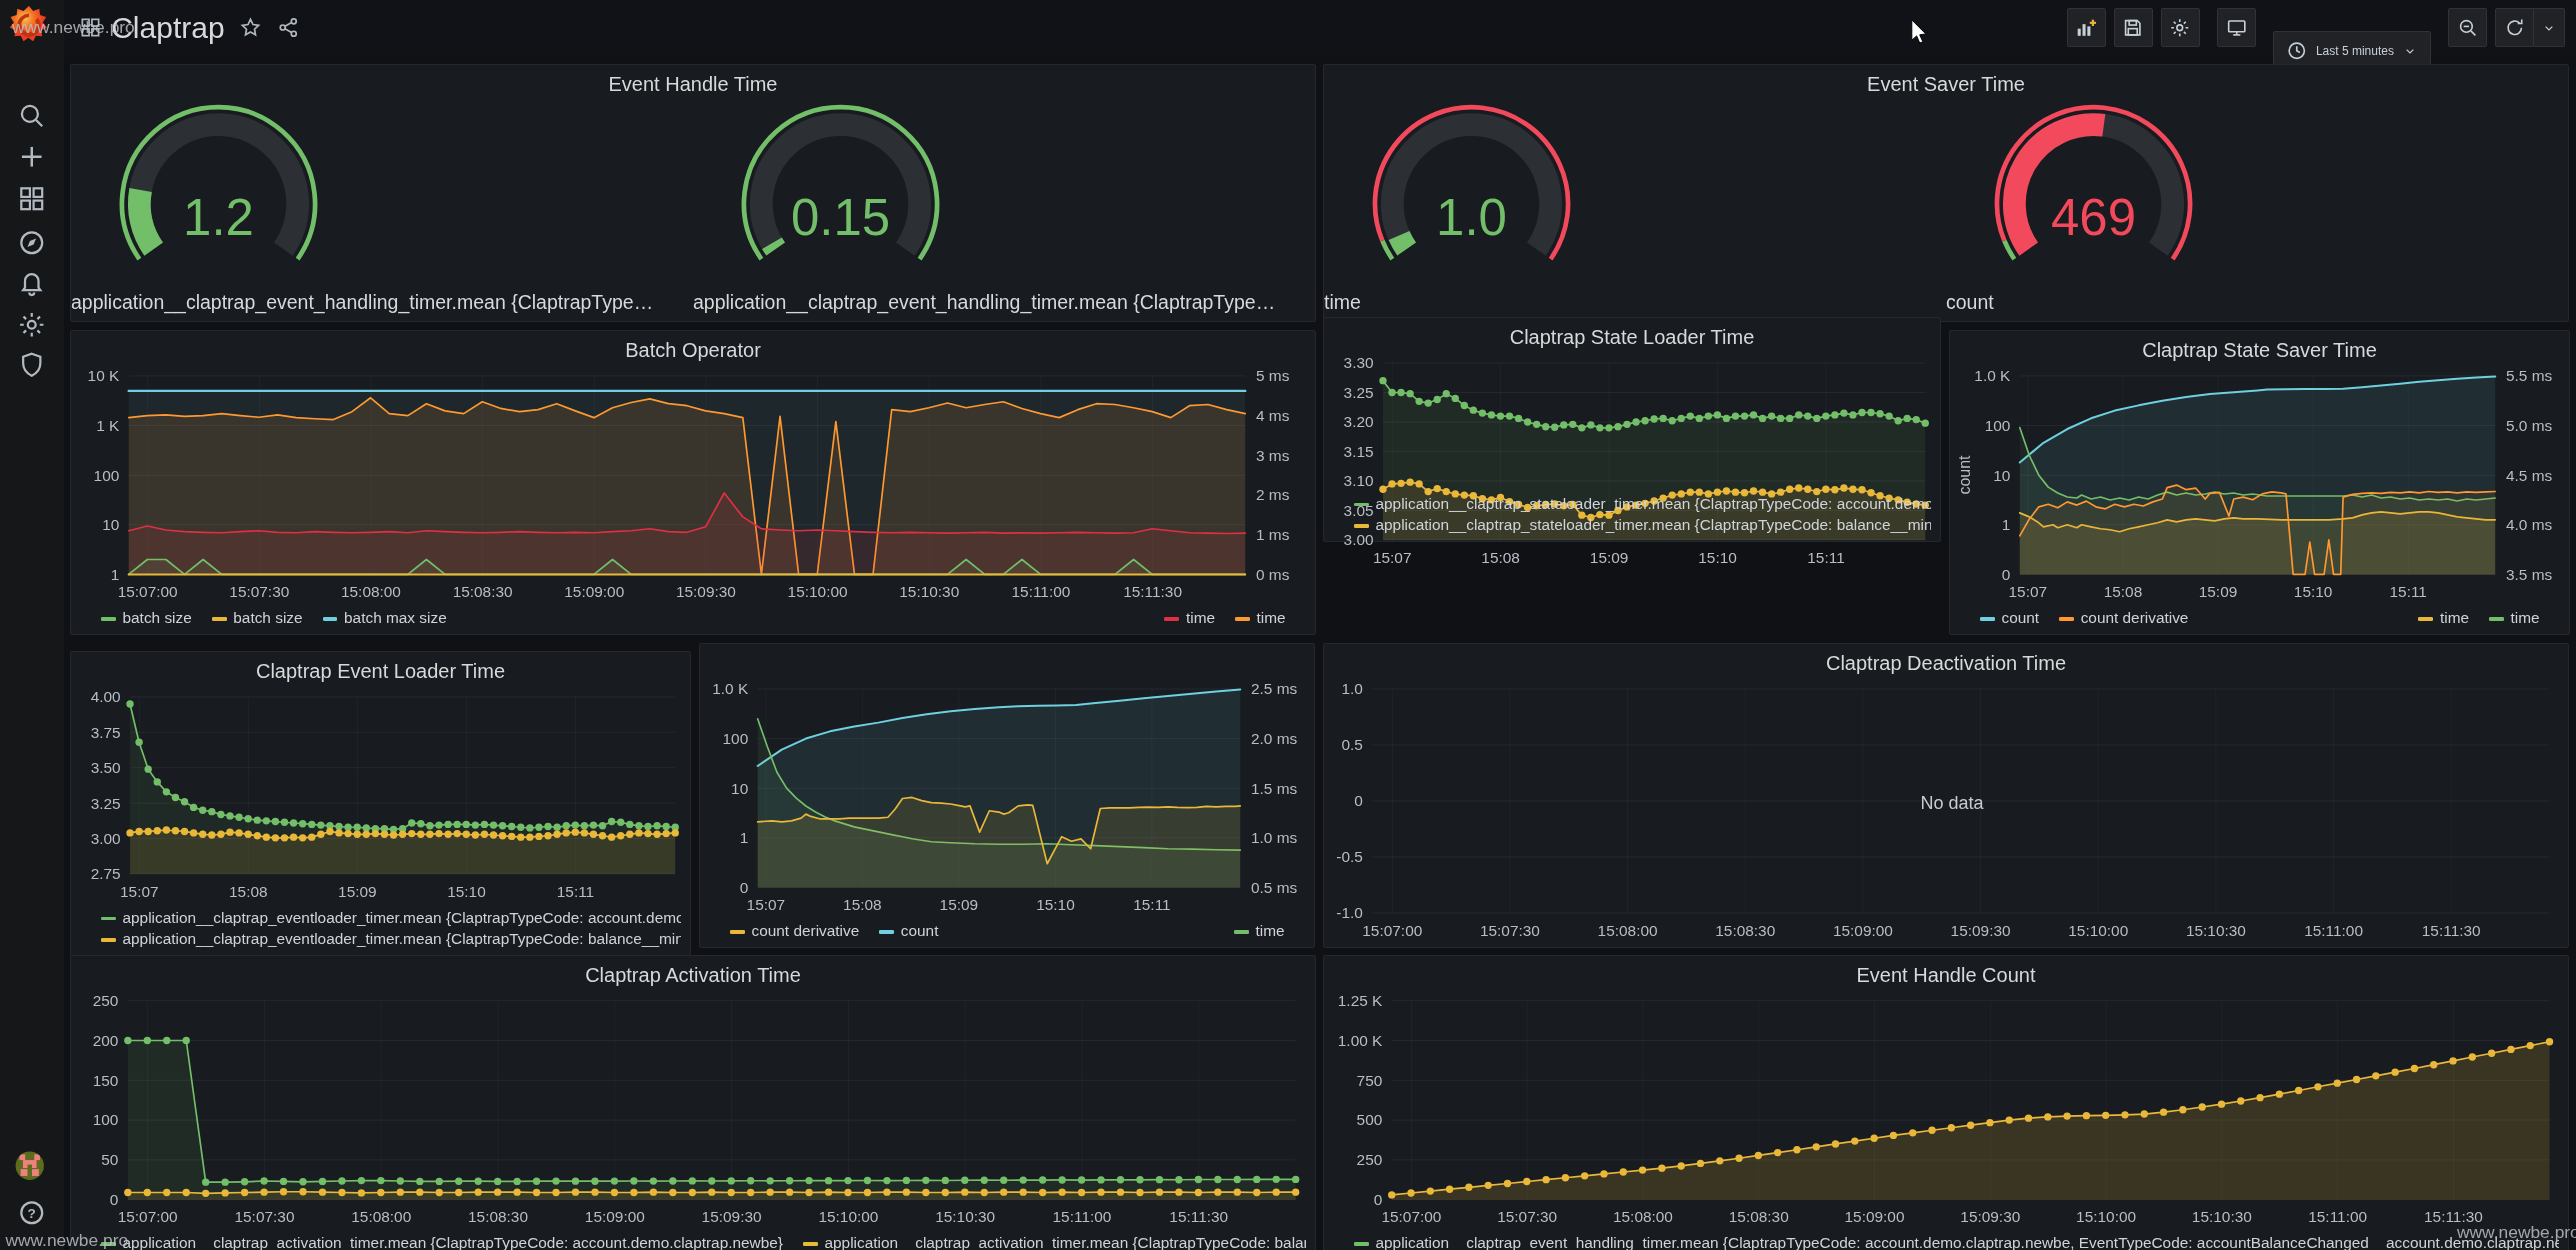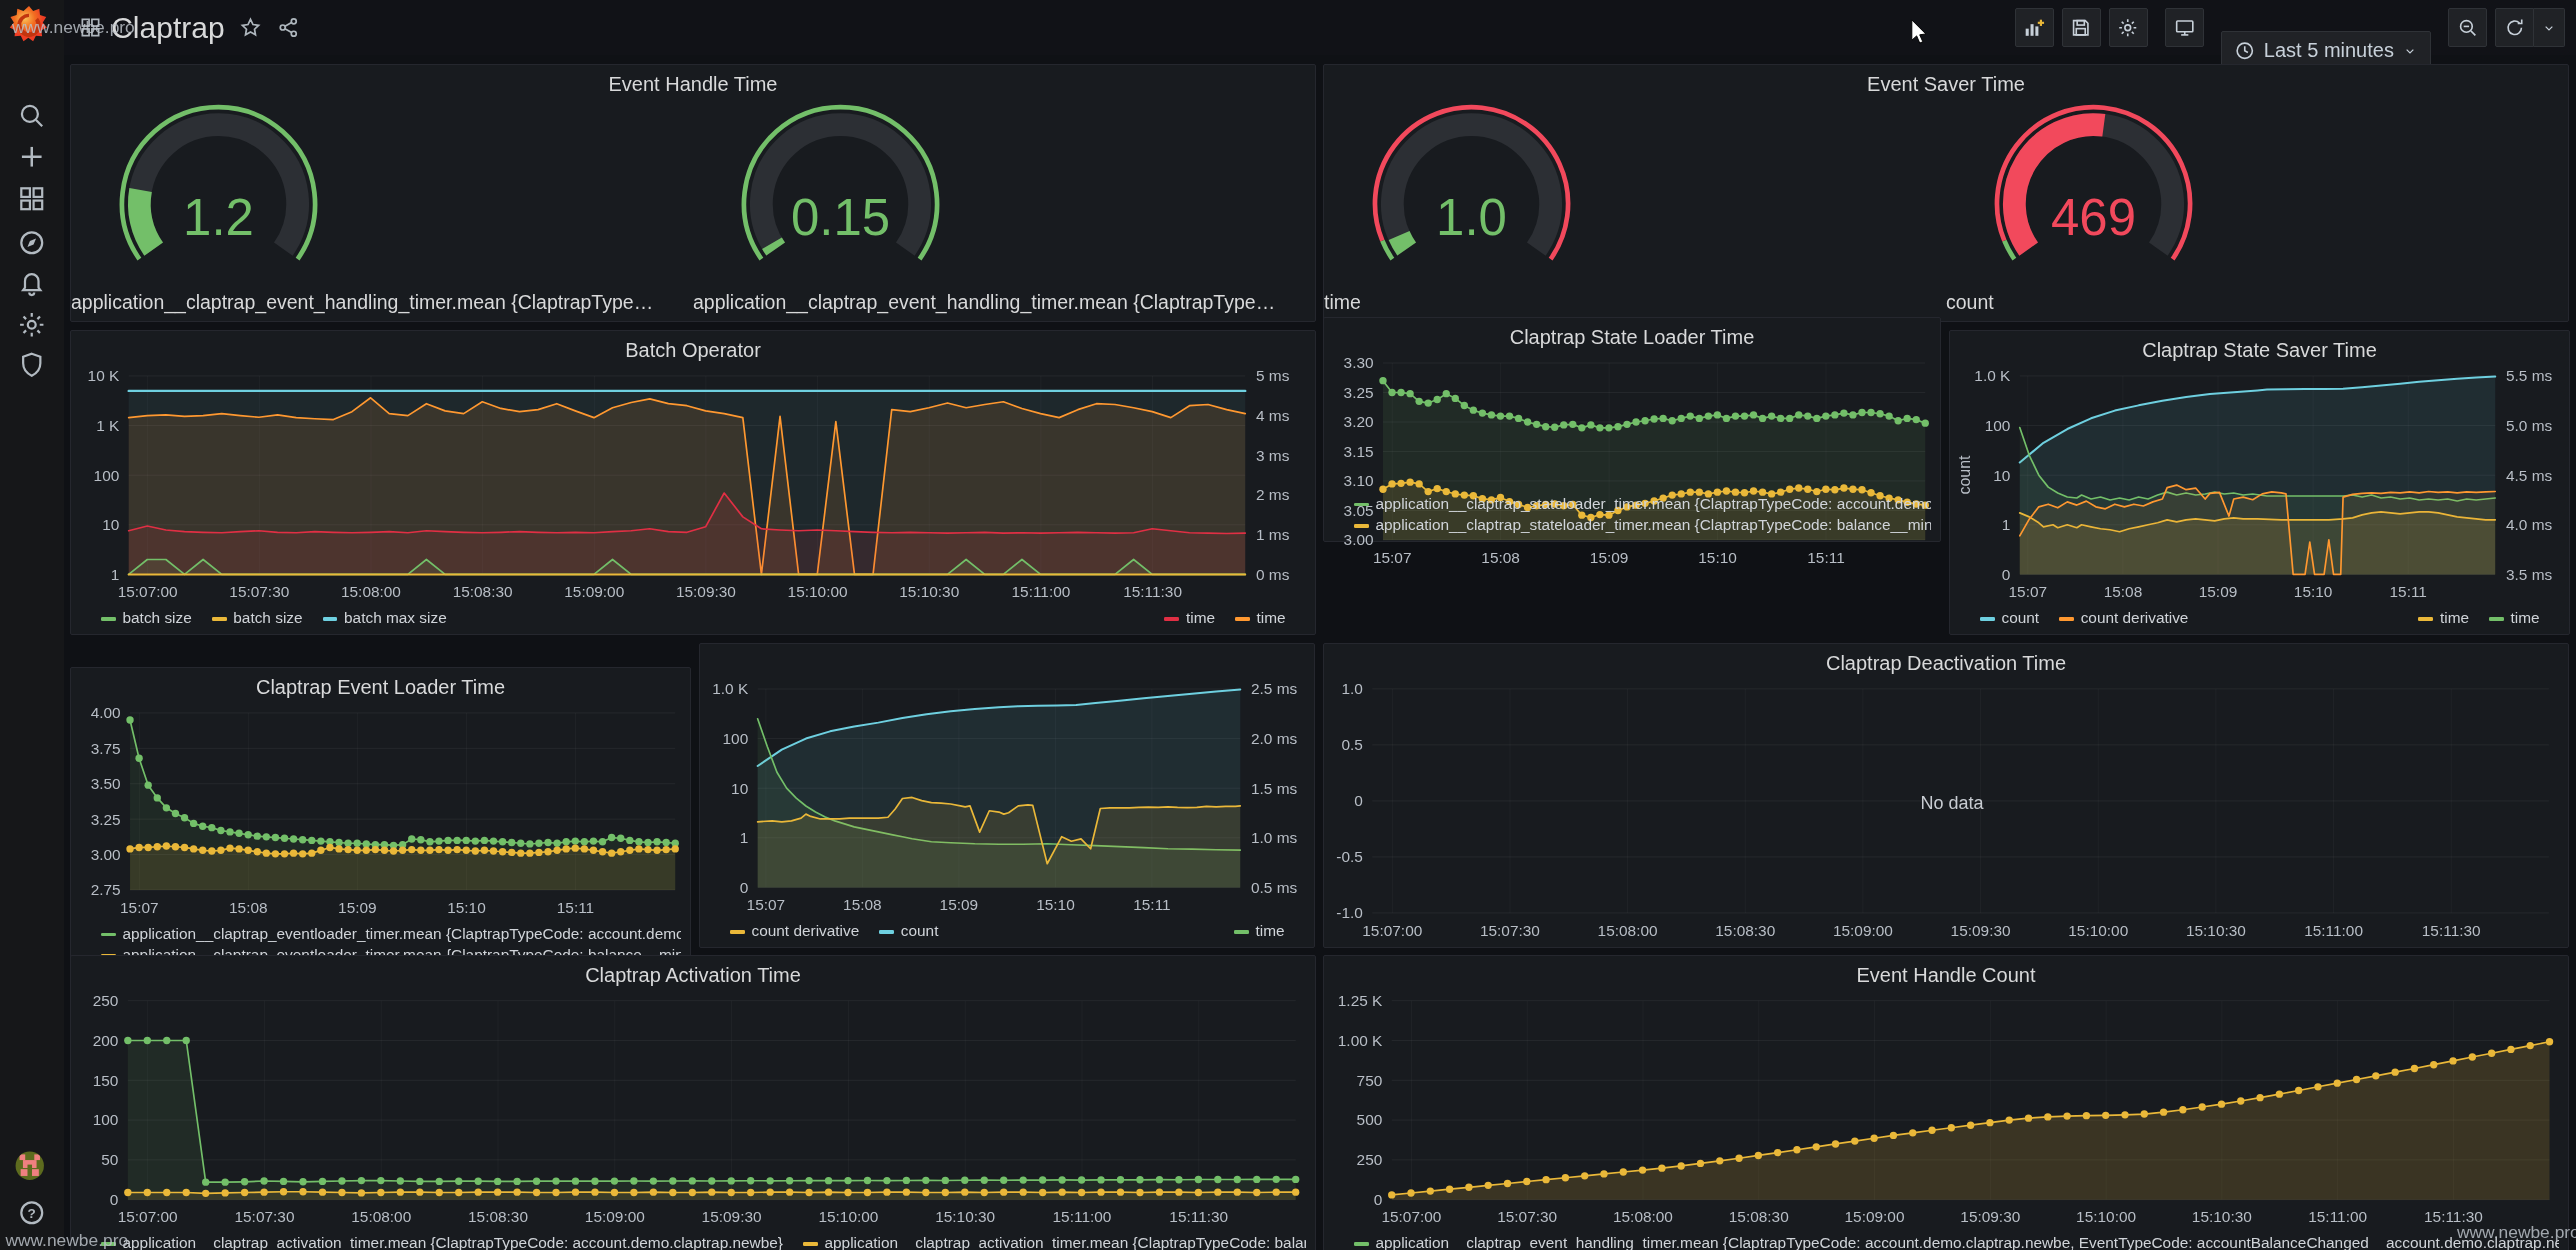--- a/index.html
+++ b/index.html
@@ -10,21 +10,21 @@
   .sicon svg{width:29.5px;height:29.5px;display:block;}
   .logo{position:absolute;left:6.7px;top:4px;width:44px;height:44px;}
   .topnav{position:absolute;left:64px;top:0;width:2512px;height:55px;display:flex;align-items:center;background:#111217;}
   .tn-title{font-size:30px;font-weight:500;color:#d8d9da;margin-left:9.4px;}
   .tn-ic{color:#aeb6bd;margin-left:14.8px;display:flex;align-items:center;}
   .tn-ic svg{width:23px;height:23px;}
   .tn-right{margin-left:auto;display:flex;gap:8px;align-items:center;padding-right:10.7px;}
   .tbtn{height:39px;min-width:39px;background:#202226;border:0.7px solid #2f3237;border-radius:2px;
         display:flex;align-items:center;justify-content:center;color:#c7d0d9;box-sizing:border-box;}
   .tbtn svg{width:21.5px;height:21.5px;}
-  .timepick{padding:0 12px;gap:8px;font-size:20px;color:#c7d0d9;margin-top:46px;}
+  .timepick{padding:0 12px;gap:8px;font-size:12px;color:#c7d0d9;margin-top:46px;}
   .splitbtn{display:flex;}
   .splitbtn .tbtn{border-radius:0;}
   .splitbtn .tbtn:first-child{border-radius:2px 0 0 2px;}
   .splitbtn .tbtn:last-child{border-radius:0 2px 2px 0;border-left:none;min-width:31px;}
   .panel{position:absolute;background:#181b1f;border:0.7px solid #25272e;border-radius:2px;box-sizing:border-box;}
   .ptitle{height:38px;line-height:38px;text-align:center;color:#d8d9da;font-size:20px;font-weight:500;
           white-space:nowrap;overflow:hidden;cursor:pointer;}
   .pbody{position:absolute;left:0;right:0;top:38px;bottom:0;}
   svg.plot{position:absolute;left:0;top:0;}
   .tick{font-size:23px;fill:#b8bec6;}
@@ -525,21 +525,21 @@
         <path d="M104.0 248.4L118.2 223.6L132.4 205.2L146.5 201.3L160.7 206.7L174.9 197.8L189.1 202.6L203.3 196.7L217.4 205.2L231.6 208.2L245.8 201.3L260.0 205.2L274.2 201.3L288.3 203.9L302.5 197.8L316.7 193.6L323.8 176.6L338.0 172.8L352.1 179.6L366.3 177.2L380.5 193.6L387.6 185.1L401.8 183.7L416.0 219.0L423.1 193.6L437.2 190.8L451.4 194.6L465.6 185.9L479.8 183.0L494.0 184.4L501.0 185.9L511.7 306.0L529.4 306.0L536.5 257.7L543.6 306.0L557.8 306.0L564.9 254.3L571.9 306.0L582.6 306.0L586.1 190.8L600.3 186.7L614.5 185.1L628.7 184.4L642.8 185.1L657.0 183.7L671.2 184.4L685.4 183.0L699.6 184.4L713.7 182.3L727.9 183.7L742.1 183.0L756.3 184.4L770.5 183.0L784.6 183.7L798.8 183.0L813.0 182.3L813.0 306L104.0 306Z" fill="#ff9830" fill-opacity="0.08" stroke="none"></path>
         <path d="M104.0 248.4L118.2 223.6L132.4 205.2L146.5 201.3L160.7 206.7L174.9 197.8L189.1 202.6L203.3 196.7L217.4 205.2L231.6 208.2L245.8 201.3L260.0 205.2L274.2 201.3L288.3 203.9L302.5 197.8L316.7 193.6L323.8 176.6L338.0 172.8L352.1 179.6L366.3 177.2L380.5 193.6L387.6 185.1L401.8 183.7L416.0 219.0L423.1 193.6L437.2 190.8L451.4 194.6L465.6 185.9L479.8 183.0L494.0 184.4L501.0 185.9L511.7 306.0L529.4 306.0L536.5 257.7L543.6 306.0L557.8 306.0L564.9 254.3L571.9 306.0L582.6 306.0L586.1 190.8L600.3 186.7L614.5 185.1L628.7 184.4L642.8 185.1L657.0 183.7L671.2 184.4L685.4 183.0L699.6 184.4L713.7 182.3L727.9 183.7L742.1 183.0L756.3 184.4L770.5 183.0L784.6 183.7L798.8 183.0L813.0 182.3" fill="none" stroke="#ff9830" stroke-width="2.5" stroke-linejoin="round" stroke-linecap="round"></path>
       </svg>
       <div class="ylab" style="top: 97px;">count</div>
       <div class="legend">
         <div class="lrow"><span class="li"><i style="background: rgb(110, 208, 224);"></i>count</span><span class="li"><i style="background: rgb(255, 152, 48);"></i>count derivative</span><span class="lright"><span class="li"><i style="background: rgb(234, 184, 57);"></i>time</span><span class="li"><i style="background: rgb(115, 191, 105);"></i>time</span></span></div>
       </div>
     </div>
 </div>
 
-<div class="panel" style="left:70px;top:667px;width:621px;height:305px">
+<div class="panel" style="left:70px;top:651px;width:621px;height:305px">
   <div class="ptitle">Claptrap Event Loader Time</div>
   <div class="pbody" id="c-eventloader">
       <svg width="619" height="266" class="plot" viewBox="0 0 923 396">
         <line x1="88" x2="901" y1="274" y2="274" class="grid"></line>
         <text x="74" y="282" class="tick" text-anchor="end">2.75</text>
         <line x1="88" x2="901" y1="221.2" y2="221.2" class="grid"></line>
         <text x="74" y="229.2" class="tick" text-anchor="end">3.00</text>
         <line x1="88" x2="901" y1="168.39999999999998" y2="168.39999999999998" class="grid"></line>
         <text x="74" y="176.39999999999998" class="tick" text-anchor="end">3.25</text>
         <line x1="88" x2="901" y1="115.6" y2="115.6" class="grid"></line>

